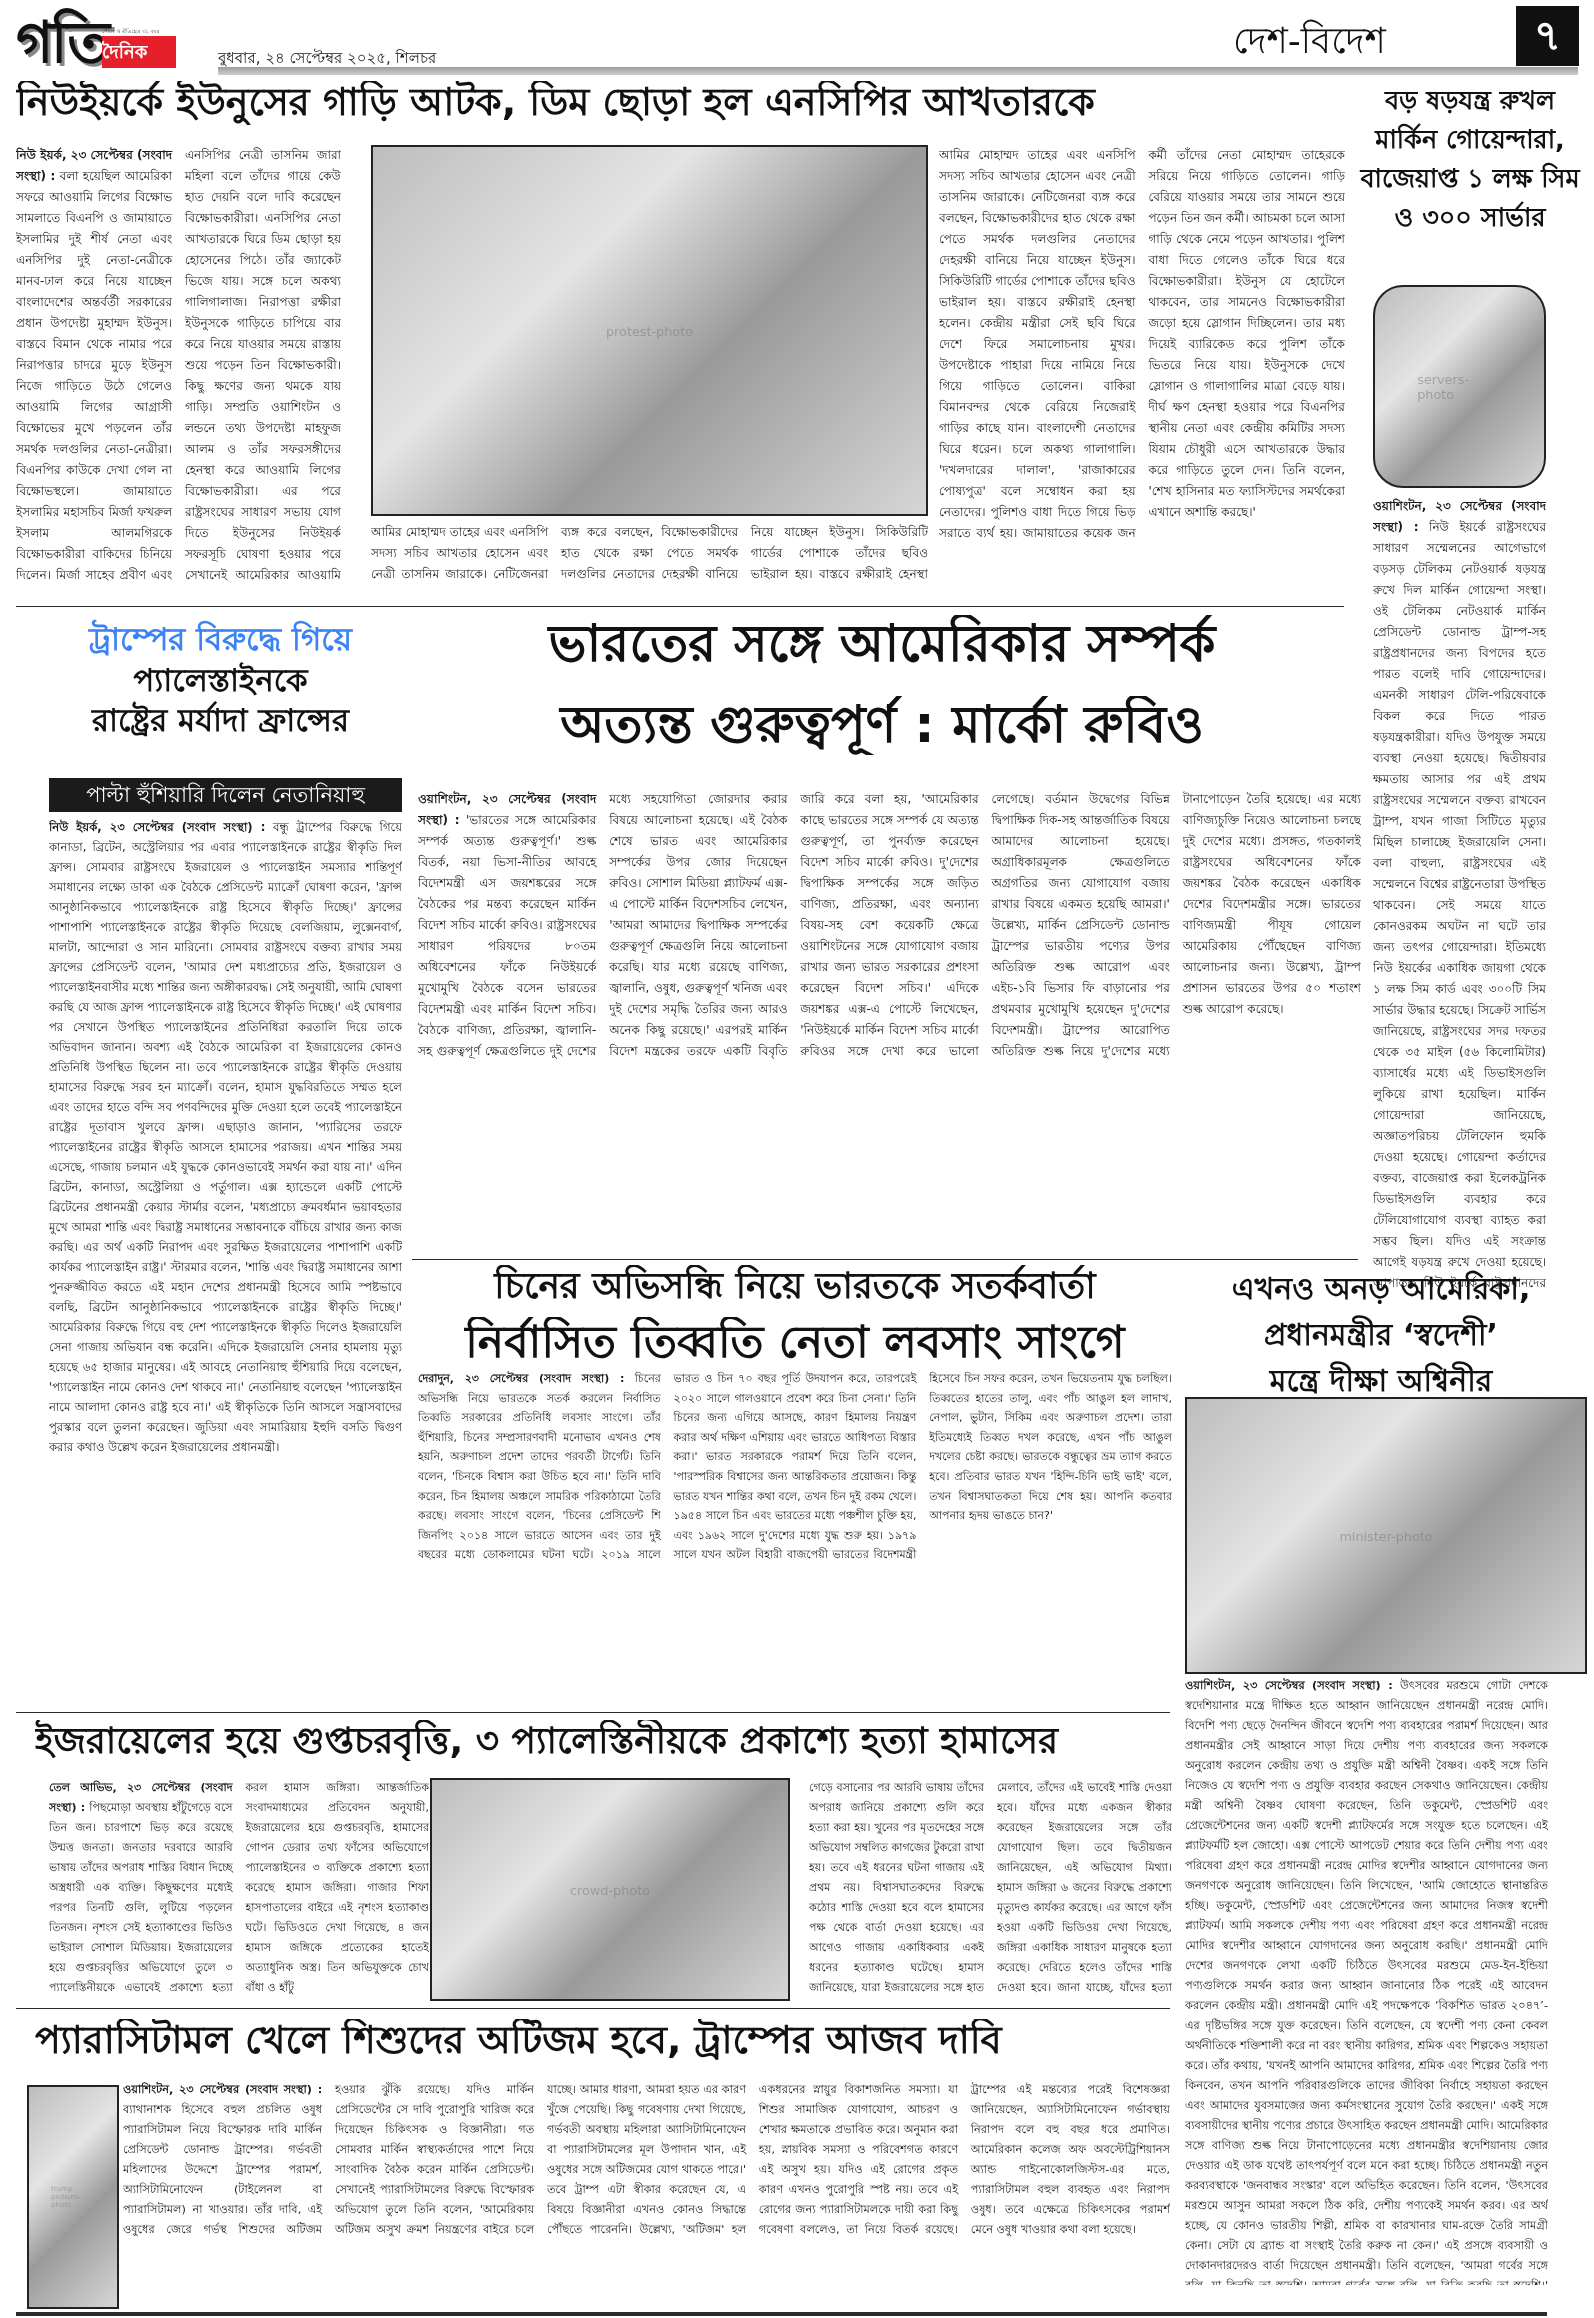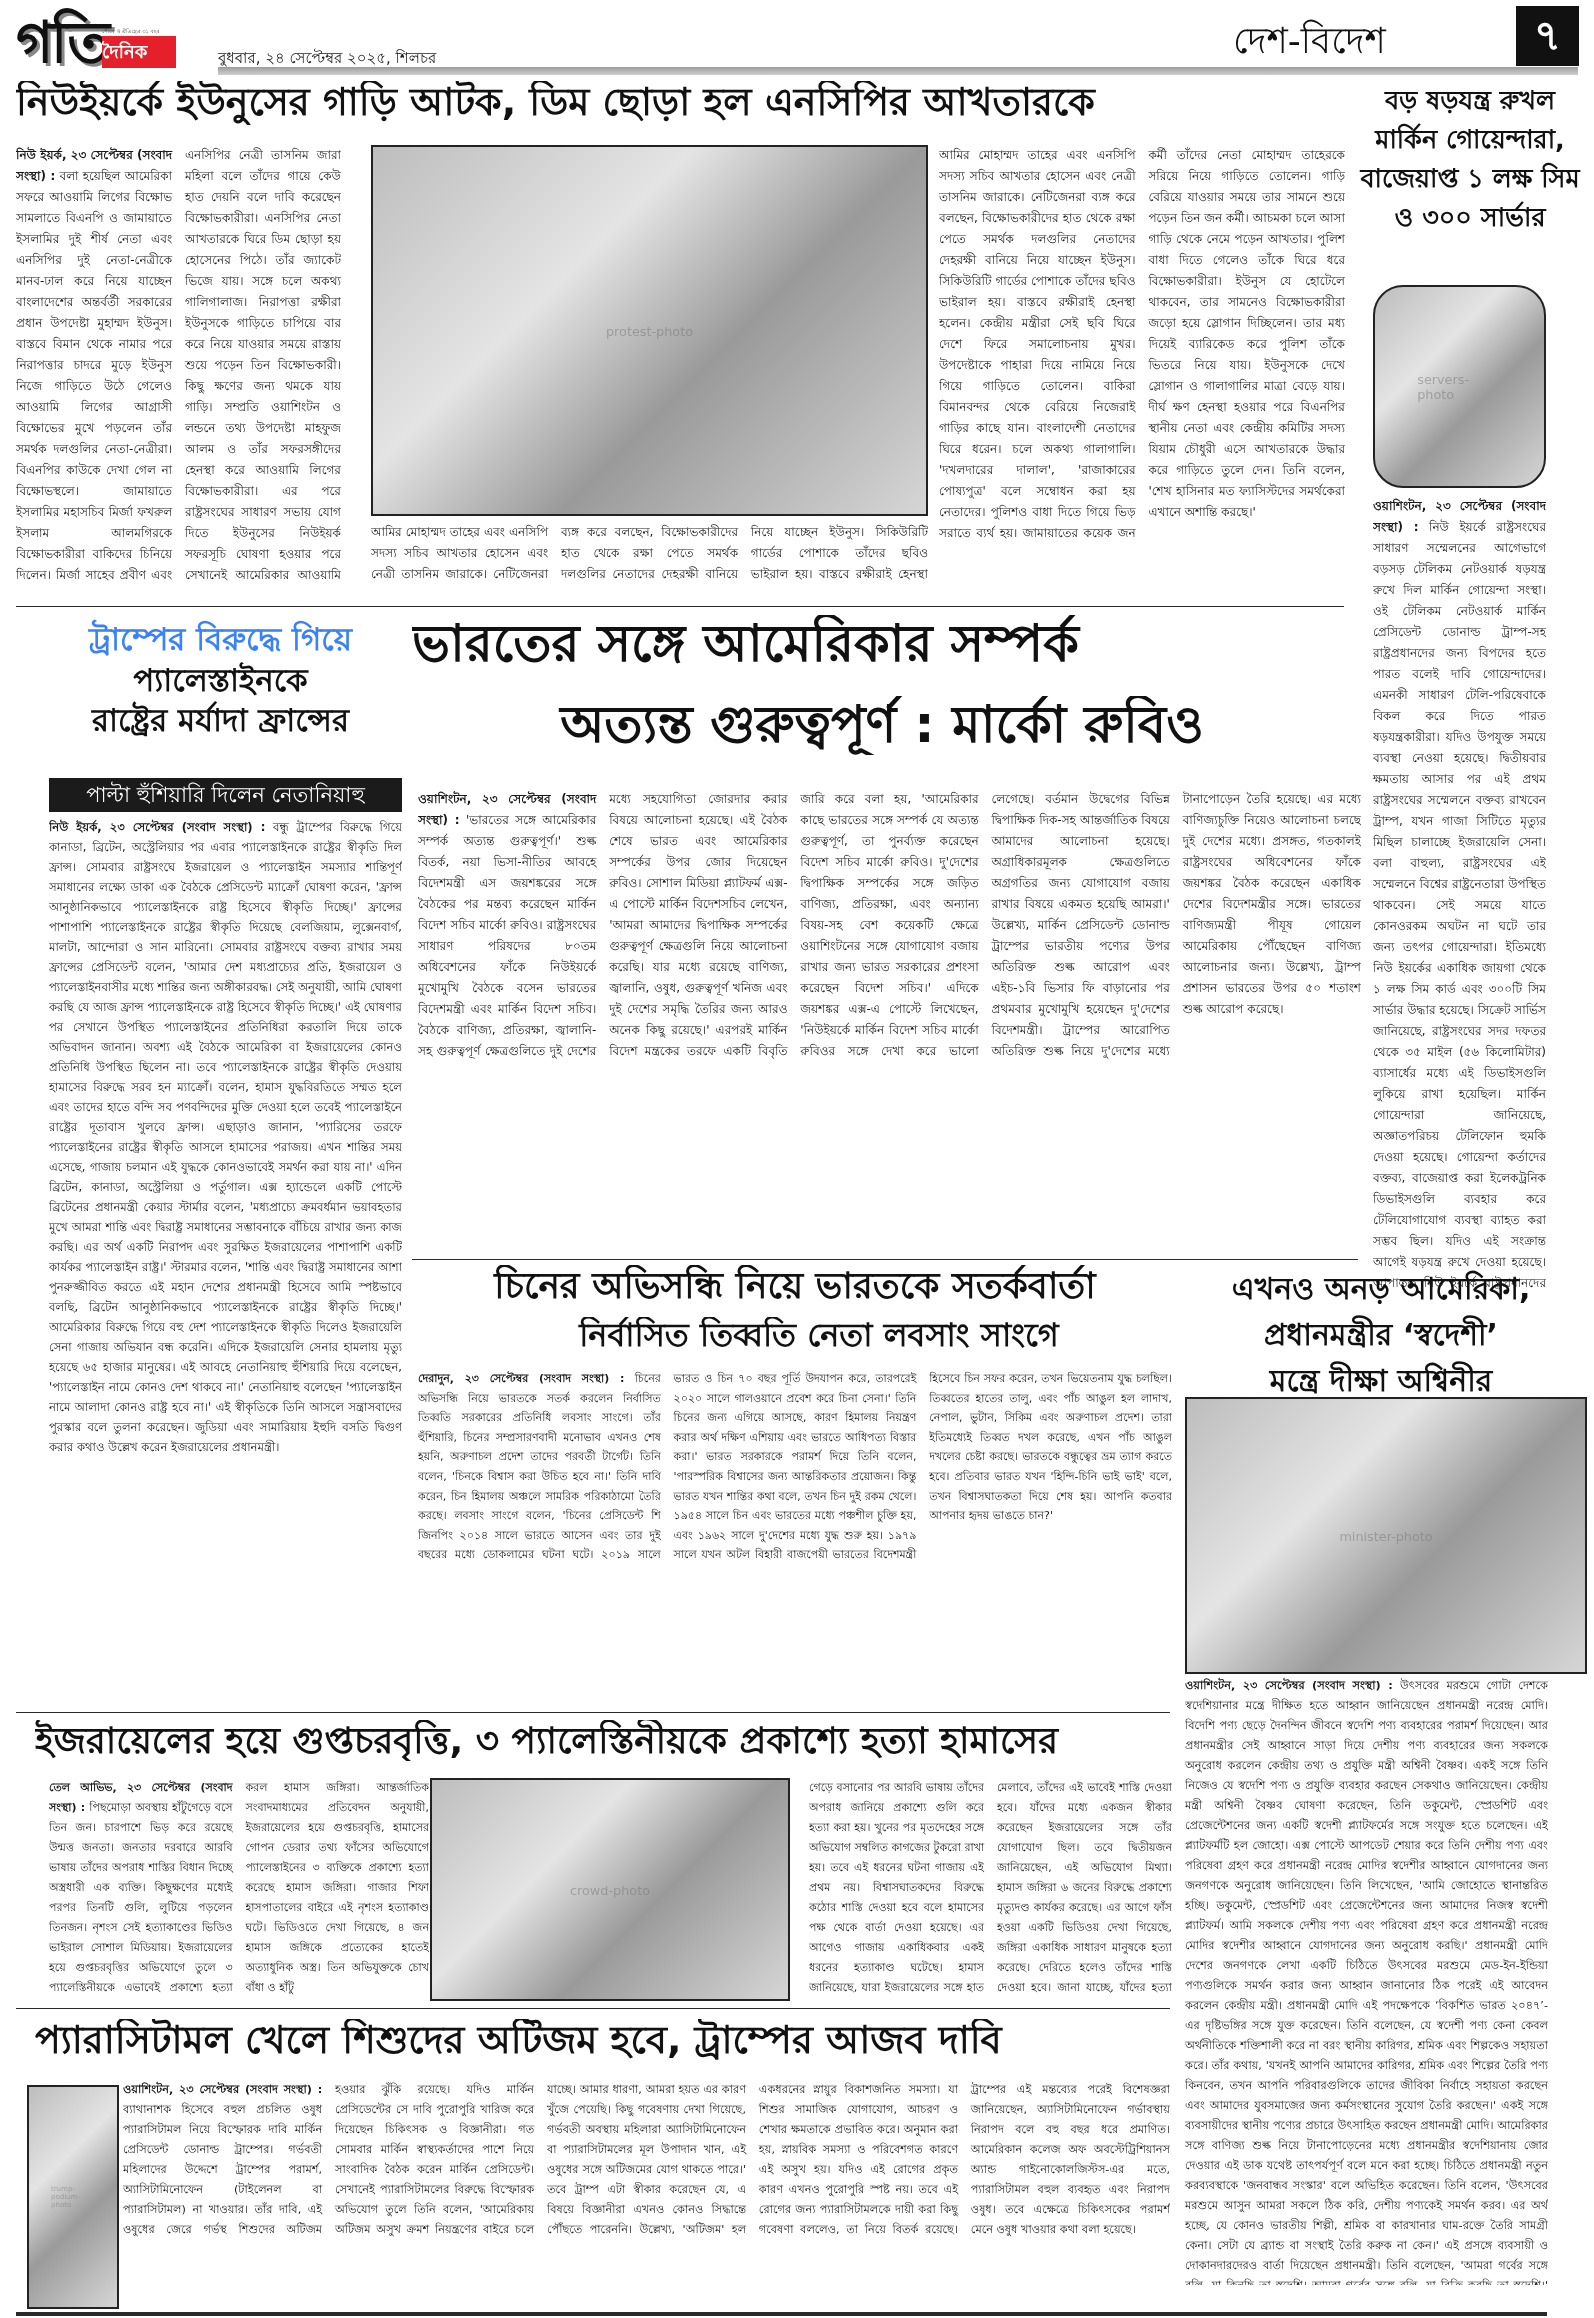--- a/index.html
+++ b/index.html
@@ -74,33 +74,33 @@
   <div class="abs" style="left:49px; top:778px; width:353px; height:34px; background:#1b1b1b; color:#fff; font-size:21px; line-height:34px; text-align:center; white-space:nowrap;">
     <span>পাল্টা হুঁশিয়ারি দিলেন নেতানিয়াহু</span>
   </div>
   <div class="abs body-text" style="left:49px; top:817px; width:353px; height:838px; font-size:11.6px; line-height:20px;">
     <span class="dateline">নিউ ইয়র্ক, ২৩ সেপ্টেম্বর (সংবাদ সংস্থা) :</span>
     <span>বন্ধু ট্রাম্পের বিরুদ্ধে গিয়ে কানাডা, ব্রিটেন, অস্ট্রেলিয়ার পর এবার প্যালেস্তাইনকে রাষ্ট্রের স্বীকৃতি দিল ফ্রান্স। সোমবার রাষ্ট্রসংঘে ইজরায়েল ও প্যালেস্তাইন সমস্যার শান্তিপূর্ণ সমাধানের লক্ষ্যে ডাকা এক বৈঠকে প্রেসিডেন্ট ম্যাক্রোঁ ঘোষণা করেন, 'ফ্রান্স আনুষ্ঠানিকভাবে প্যালেস্তাইনকে রাষ্ট্র হিসেবে স্বীকৃতি দিচ্ছে।' ফ্রান্সের পাশাপাশি প্যালেস্তাইনকে রাষ্ট্রের স্বীকৃতি দিয়েছে বেলজিয়াম, লুক্সেনবার্গ, মালটা, আন্দোরা ও সান মারিনো। সোমবার রাষ্ট্রসংঘে বক্তব্য রাখার সময় ফ্রান্সের প্রেসিডেন্ট বলেন, 'আমার দেশ মধ্যপ্রাচ্যের প্রতি, ইজরায়েল ও প্যালেস্তাইনবাসীর মধ্যে শান্তির জন্য অঙ্গীকারবদ্ধ। সেই অনুযায়ী, আমি ঘোষণা করছি যে আজ ফ্রান্স প্যালেস্তাইনকে রাষ্ট্র হিসেবে স্বীকৃতি দিচ্ছে।' এই ঘোষণার পর সেখানে উপস্থিত প্যালেস্তাইনের প্রতিনিধিরা করতালি দিয়ে তাকে অভিবাদন জানান। অবশ্য এই বৈঠকে আমেরিকা বা ইজরায়েলের কোনও প্রতিনিধি উপস্থিত ছিলেন না। তবে প্যালেস্তাইনকে রাষ্ট্রের স্বীকৃতি দেওয়ায় হামাসের বিরুদ্ধে সরব হন ম্যাক্রোঁ। বলেন, হামাস যুদ্ধবিরতিতে সম্মত হলে এবং তাদের হাতে বন্দি সব পণবন্দিদের মুক্তি দেওয়া হলে তবেই প্যালেস্তাইনে রাষ্ট্রের দূতাবাস খুলবে ফ্রান্স। এছাড়াও জানান, 'প্যারিসের তরফে প্যালেস্তাইনের রাষ্ট্রের স্বীকৃতি আসলে হামাসের পরাজয়। এখন শান্তির সময় এসেছে, গাজায় চলমান এই যুদ্ধকে কোনওভাবেই সমর্থন করা যায় না।' এদিন ব্রিটেন, কানাডা, অস্ট্রেলিয়া ও পর্তুগাল। এক্স হ্যান্ডেলে একটি পোস্টে ব্রিটেনের প্রধানমন্ত্রী কেয়ার স্টার্মার বলেন, 'মধ্যপ্রাচ্যে ক্রমবর্ধমান ভয়াবহতার মুখে আমরা শান্তি এবং দ্বিরাষ্ট্র সমাধানের সম্ভাবনাকে বাঁচিয়ে রাখার জন্য কাজ করছি। এর অর্থ একটি নিরাপদ এবং সুরক্ষিত ইজরায়েলের পাশাপাশি একটি কার্যকর প্যালেস্তাইন রাষ্ট্র।' স্টারমার বলেন, 'শান্তি এবং দ্বিরাষ্ট্র সমাধানের আশা পুনরুজ্জীবিত করতে এই মহান দেশের প্রধানমন্ত্রী হিসেবে আমি স্পষ্টভাবে বলছি, ব্রিটেন আনুষ্ঠানিকভাবে প্যালেস্তাইনকে রাষ্ট্রের স্বীকৃতি দিচ্ছে।' আমেরিকার বিরুদ্ধে গিয়ে বহু দেশ প্যালেস্তাইনকে স্বীকৃতি দিলেও ইজরায়েলি সেনা গাজায় অভিযান বন্ধ করেনি। এদিকে ইজরায়েলি সেনার হামলায় মৃত্যু হয়েছে ৬৫ হাজার মানুষের। এই আবহে নেতানিয়াহু হুঁশিয়ারি দিয়ে বলেছেন, 'প্যালেস্তাইন নামে কোনও দেশ থাকবে না।' নেতানিয়াহু বলেছেন 'প্যালেস্তাইন নামে আলাদা কোনও রাষ্ট্র হবে না।' এই স্বীকৃতিকে তিনি আসলে সন্ত্রাসবাদের পুরস্কার বলে তুলনা করেছেন। জুডিয়া এবং সামারিয়ায় ইহুদি বসতি দ্বিগুণ করার কথাও উল্লেখ করেন ইজরায়েলের প্রধানমন্ত্রী।</span>
   </div>
 </section>
 
 <section>
-  <h1 class="abs headline" style="left:412px; top:615px; width:940px; font-size:51px; text-align:left;">ভারতের সঙ্গে আমেরিকার সম্পর্ক</h1>
+  <h1 class="abs headline" style="left:412px; top:615px; width:940px; font-size:51px; text-align:center;">ভারতের সঙ্গে আমেরিকার সম্পর্ক</h1>
   <h1 class="abs headline" style="left:412px; top:696px; width:940px; font-size:51px; text-align:center;">অত্যন্ত গুরুত্বপূর্ণ : মার্কো রুবিও</h1>
   <div class="abs body-text cols-5" style="left:418px; top:789px; width:943px; height:464px;">
     <span class="dateline">ওয়াশিংটন, ২৩ সেপ্টেম্বর (সংবাদ সংস্থা) :</span>
     <span>'ভারতের সঙ্গে আমেরিকার সম্পর্ক অত্যন্ত গুরুত্বপূর্ণ।' শুল্ক বিতর্ক, নয়া ভিসা-নীতির আবহে বিদেশমন্ত্রী এস জয়শঙ্করের সঙ্গে বৈঠকের পর মন্তব্য করেছেন মার্কিন বিদেশ সচিব মার্কো রুবিও। রাষ্ট্রসংঘের সাধারণ পরিষদের ৮০তম অধিবেশনের ফাঁকে নিউইয়র্কে মুখোমুখি বৈঠকে বসেন ভারতের বিদেশমন্ত্রী এবং মার্কিন বিদেশ সচিব। বৈঠকে বাণিজ্য, প্রতিরক্ষা, জ্বালানি-সহ গুরুত্বপূর্ণ ক্ষেত্রগুলিতে দুই দেশের মধ্যে সহযোগিতা জোরদার করার বিষয়ে আলোচনা হয়েছে। এই বৈঠক শেষে ভারত এবং আমেরিকার সম্পর্কের উপর জোর দিয়েছেন রুবিও। সোশাল মিডিয়া প্ল্যাটফর্ম এক্স-এ পোস্টে মার্কিন বিদেশসচিব লেখেন, 'আমরা আমাদের দ্বিপাক্ষিক সম্পর্কের গুরুত্বপূর্ণ ক্ষেত্রগুলি নিয়ে আলোচনা করেছি। যার মধ্যে রয়েছে বাণিজ্য, জ্বালানি, ওষুধ, গুরুত্বপূর্ণ খনিজ এবং দুই দেশের সমৃদ্ধি তৈরির জন্য আরও অনেক কিছু রয়েছে।' এরপরই মার্কিন বিদেশ মন্ত্রকের তরফে একটি বিবৃতি জারি করে বলা হয়, 'আমেরিকার কাছে ভারতের সঙ্গে সম্পর্ক যে অত্যন্ত গুরুত্বপূর্ণ, তা পুনর্ব্যক্ত করেছেন বিদেশ সচিব মার্কো রুবিও। দু'দেশের দ্বিপাক্ষিক সম্পর্কের সঙ্গে জড়িত বাণিজ্য, প্রতিরক্ষা, এবং অন্যান্য বিষয়-সহ বেশ কয়েকটি ক্ষেত্রে ওয়াশিংটনের সঙ্গে যোগাযোগ বজায় রাখার জন্য ভারত সরকারের প্রশংসা করেছেন বিদেশ সচিব।' এদিকে জয়শঙ্কর এক্স-এ পোস্টে লিখেছেন, 'নিউইয়র্কে মার্কিন বিদেশ সচিব মার্কো রুবিওর সঙ্গে দেখা করে ভালো লেগেছে। বর্তমান উদ্বেগের বিভিন্ন দ্বিপাক্ষিক দিক-সহ আন্তর্জাতিক বিষয়ে আমাদের আলোচনা হয়েছে। অগ্রাধিকারমূলক ক্ষেত্রগুলিতে অগ্রগতির জন্য যোগাযোগ বজায় রাখার বিষয়ে একমত হয়েছি আমরা।' উল্লেখ্য, মার্কিন প্রেসিডেন্ট ডোনাল্ড ট্রাম্পের ভারতীয় পণ্যের উপর অতিরিক্ত শুল্ক আরোপ এবং এইচ-১বি ভিসার ফি বাড়ানোর পর প্রথমবার মুখোমুখি হয়েছেন দু'দেশের বিদেশমন্ত্রী। ট্রাম্পের আরোপিত অতিরিক্ত শুল্ক নিয়ে দু'দেশের মধ্যে টানাপোড়েন তৈরি হয়েছে। এর মধ্যে বাণিজ্যচুক্তি নিয়েও আলোচনা চলছে দুই দেশের মধ্যে। প্রসঙ্গত, গতকালই রাষ্ট্রসংঘের অধিবেশনের ফাঁকে জয়শঙ্কর বৈঠক করেছেন একাধিক দেশের বিদেশমন্ত্রীর সঙ্গে। ভারতের বাণিজ্যমন্ত্রী পীযূষ গোয়েল আমেরিকায় পৌঁছেছেন বাণিজ্য আলোচনার জন্য। উল্লেখ্য, ট্রাম্প প্রশাসন ভারতের উপর ৫০ শতাংশ শুল্ক আরোপ করেছে।</span>
   </div>
 </section>
 
 <div class="abs rule-thick" style="left:412px; top:1259px; width:946px; height:1.2px;"></div>
 
 <section>
   <h1 class="abs headline" style="left:418px; top:1265px; width:754px; font-size:36px; text-align:center;">চিনের অভিসন্ধি নিয়ে ভারতকে সতর্কবার্তা</h1>
-  <h1 class="abs headline" style="left:442px; top:1317px; width:754px; font-size:32px; text-align:center;">নির্বাসিত তিব্বতি নেতা লবসাং সাংগে</h1>
+  <h1 class="abs headline" style="left:418px; top:1317px; width:754px; font-size:44px; text-align:center;">নির্বাসিত তিব্বতি নেতা লবসাং সাংগে</h1>
   <div class="abs body-text cols-3" style="left:418px; top:1369px; width:754px; height:339px; font-size:11px; line-height:19.6px;">
     <span class="dateline">দেরাদুন, ২৩ সেপ্টেম্বর (সংবাদ সংস্থা) :</span>
     <span>চিনের অভিসন্ধি নিয়ে ভারতকে সতর্ক করলেন নির্বাসিত তিব্বতি সরকারের প্রতিনিধি লবসাং সাংগে। তাঁর হুঁশিয়ারি, চিনের সম্প্রসারণবাদী মনোভাব এখনও শেষ হয়নি, অরুণাচল প্রদেশ তাদের পরবর্তী টার্গেট। তিনি বলেন, 'চিনকে বিশ্বাস করা উচিত হবে না।' তিনি দাবি করেন, চিন হিমালয় অঞ্চলে সামরিক পরিকাঠামো তৈরি করছে। লবসাং সাংগে বলেন, 'চিনের প্রেসিডেন্ট শি জিনপিং ২০১৪ সালে ভারতে আসেন এবং তার দুই বছরের মধ্যে ডোকলামের ঘটনা ঘটে। ২০১৯ সালে ভারত ও চিন ৭০ বছর পূর্তি উদযাপন করে, তারপরেই ২০২০ সালে গালওয়ানে প্রবেশ করে চিনা সেনা।' তিনি চিনের জন্য এগিয়ে আসছে, কারণ হিমালয় নিয়ন্ত্রণ করার অর্থ দক্ষিণ এশিয়ায় এবং ভারতে আধিপত্য বিস্তার করা।' ভারত সরকারকে পরামর্শ দিয়ে তিনি বলেন, 'পারস্পরিক বিশ্বাসের জন্য আন্তরিকতার প্রয়োজন। কিন্তু ভারত যখন শান্তির কথা বলে, তখন চিন দুই রকম খেলে। ১৯৫৪ সালে চিন এবং ভারতের মধ্যে পঞ্চশীল চুক্তি হয়, এবং ১৯৬২ সালে দু'দেশের মধ্যে যুদ্ধ শুরু হয়। ১৯৭৯ সালে যখন অটল বিহারী বাজপেয়ী ভারতের বিদেশমন্ত্রী হিসেবে চিন সফর করেন, তখন ভিয়েতনাম যুদ্ধ চলছিল। তিব্বতের হাতের তালু, এবং পাঁচ আঙুল হল লাদাখ, নেপাল, ভুটান, সিকিম এবং অরুণাচল প্রদেশ। তারা ইতিমধ্যেই তিব্বত দখল করেছে, এখন পাঁচ আঙুল দখলের চেষ্টা করছে। ভারতকে বন্ধুত্বের ভ্রম ত্যাগ করতে হবে। প্রতিবার ভারত যখন 'হিন্দি-চিনি ভাই ভাই' বলে, তখন বিশ্বাসঘাতকতা দিয়ে শেষ হয়। আপনি কতবার আপনার হৃদয় ভাঙতে চান?'</span>
   </div>
 </section>
 
 <section>
   <h2 class="abs" style="left:1178px; top:1265px; width:406px; font-size:30px; font-weight:bold; text-align:center; color:#111; white-space:nowrap;">এখনও অনড় আমেরিকা,</h2>
   <h2 class="abs" style="left:1178px; top:1311px; width:406px; font-size:30px; font-weight:bold; text-align:center; color:#111; white-space:nowrap;">প্রধানমন্ত্রীর ‘স্বদেশী’</h2>
   <div class="abs" style="left:1178px; top:1357px; width:406px; font-size:30px; font-weight:bold; text-align:center; color:#111; white-space:nowrap;">মন্ত্রে দীক্ষা অশ্বিনীর</div>

